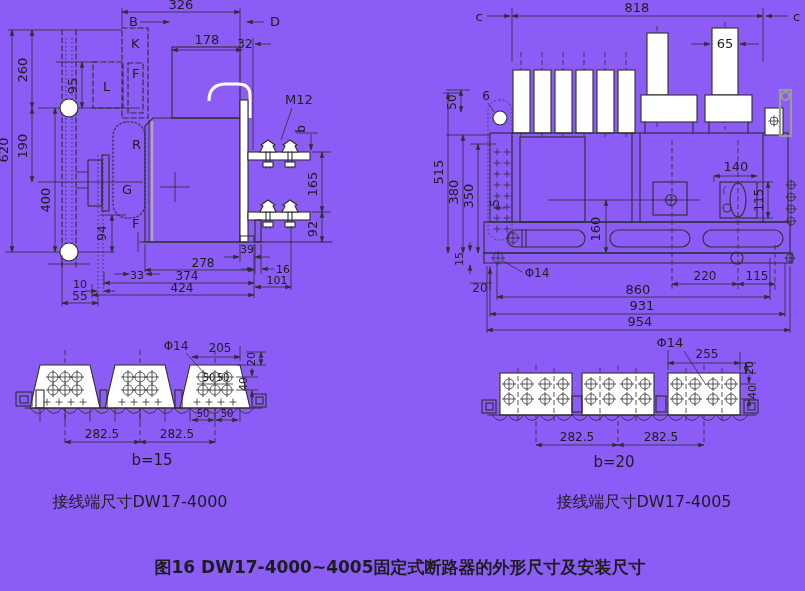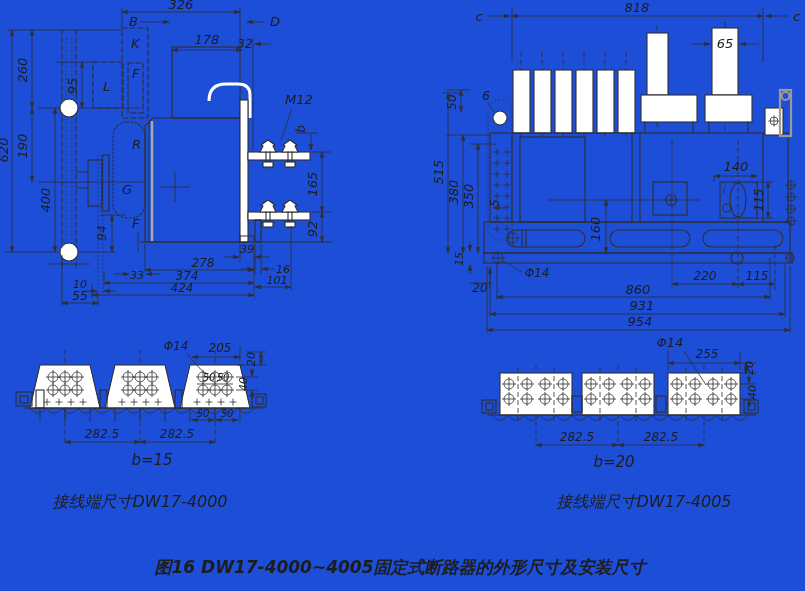--- a/index.html
+++ b/index.html
@@ -1,17 +1,17 @@
 <!DOCTYPE html>
 <html><head>
 <meta charset="utf-8">
 <style>
   html,body{margin:0;padding:0;background:#fff;}
-  #stage{position:relative;width:805px;height:591px;background:#1d4ed8;overflow:hidden;
-         font-family:"DejaVu Sans",sans-serif;font-style:italic;}
+  #stage{position:relative;width:805px;height:591px;background:#8b5cf6;overflow:hidden;
+         font-family:"DejaVu Sans",sans-serif;}
   svg{display:block;}
   .s   {stroke:#2f2f2f;fill:none;stroke-width:1.1;stroke-linecap:square;}
   .sf  {stroke:#2f2f2f;fill:#ffffff;stroke-width:1.1;}
   .d   {stroke:#2f2f2f;fill:none;stroke-width:0.8;}
   .dash{stroke-dasharray:5 3;}
   .dot {stroke-dasharray:1.6 2.4;}
   .gray{stroke:#9a9a9a;fill:none;stroke-width:2.2;}
   text {fill:#1d1d1d;font-family:"DejaVu Sans",sans-serif;}
   .t13{font-size:13px;} .t12{font-size:12px;} .t11{font-size:11px;} .t10{font-size:10px;}
   .cap{font-size:16px;} .cap15{font-size:15px;}

